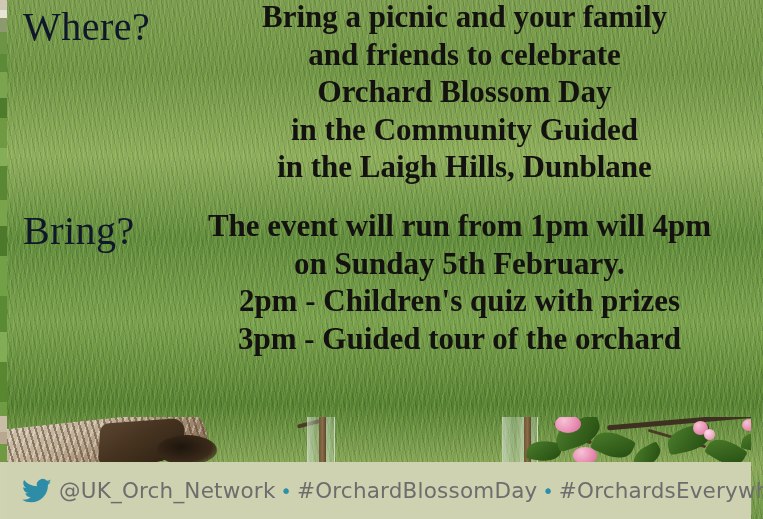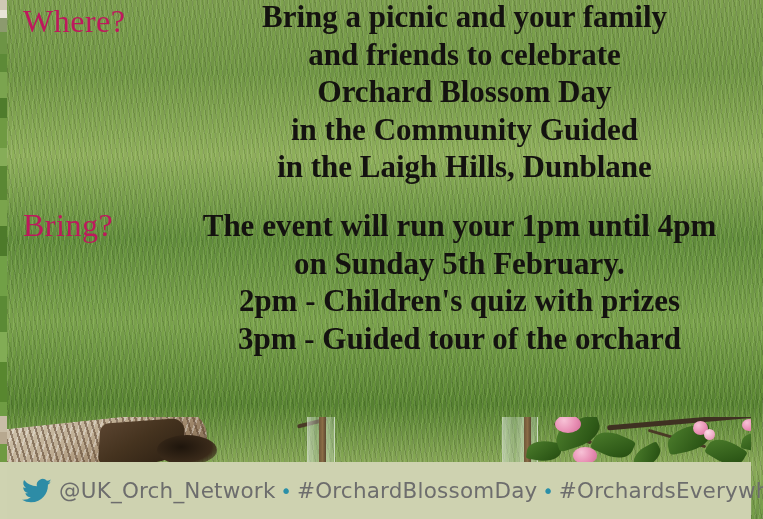--- a/index.html
+++ b/index.html
@@ -169,22 +169,22 @@
     font-size: 19px;
     padding: 0 5px;
   }
 
   
   .content { position: absolute; left: 0; top: 0; width: 763px; height: 417px; }
 
   .qlabel {
     position: absolute;
     font-family: "Liberation Serif", "DejaVu Serif", serif;
-    font-size: 32px;
-    color: #be185d;
+    font-size: 40px;
+    color: #0f172a;
     font-weight: normal;
     letter-spacing: 0.5px;
     white-space: nowrap;
   }
   .qlabel.where { left: 23px; top: 3px; }
   .qlabel.when  { left: 23px; top: 207px; }
 
   .block {
     position: absolute;
     font-family: "Liberation Serif", "DejaVu Serif", serif;
@@ -267,21 +267,21 @@
       <span class="line">Bring a picnic and your family</span>
       <span class="line">and friends to celebrate</span>
       <span class="line">Orchard Blossom Day</span>
       <span class="line">in the Community Guided</span>
       <span class="line">in the Laigh Hills, Dunblane</span>
     </div>
 
     <div class="qlabel when">Bring?</div>
 
     <div class="block when-block">
-      <span class="line">The event will run your 1pm until 4pm</span>
+      <span class="line">The event will run from 1pm will 4pm</span>
       <span class="line">on Sunday 5th February.</span>
       <span class="line">2pm -  Children's quiz with prizes</span>
       <span class="line">3pm - Guided tour of the orchard</span>
     </div>
 
   </div>
 
   <div class="footer-strip">
     <svg class="tw-icon" viewBox="0 0 24 24">
       <path fill="#2d8ca6" d="M23.64 4.57a9.6 9.6 0 0 1-2.72.75 4.76 4.76 0 0 0 2.08-2.62 9.5 9.5 0 0 1-3.01 1.15 4.74 4.74 0 0 0-8.07 4.32A13.45 13.45 0 0 1 1.64 3.2a4.74 4.74 0 0 0 1.47 6.32 4.7 4.7 0 0 1-2.15-.59v.06a4.74 4.74 0 0 0 3.8 4.64 4.8 4.8 0 0 1-2.14.08 4.74 4.74 0 0 0 4.43 3.29A9.5 9.5 0 0 1 0 18.95a13.4 13.4 0 0 0 7.26 2.13c8.71 0 13.48-7.22 13.48-13.48l-.01-.61a9.6 9.6 0 0 0 2.36-2.45z"></path>

